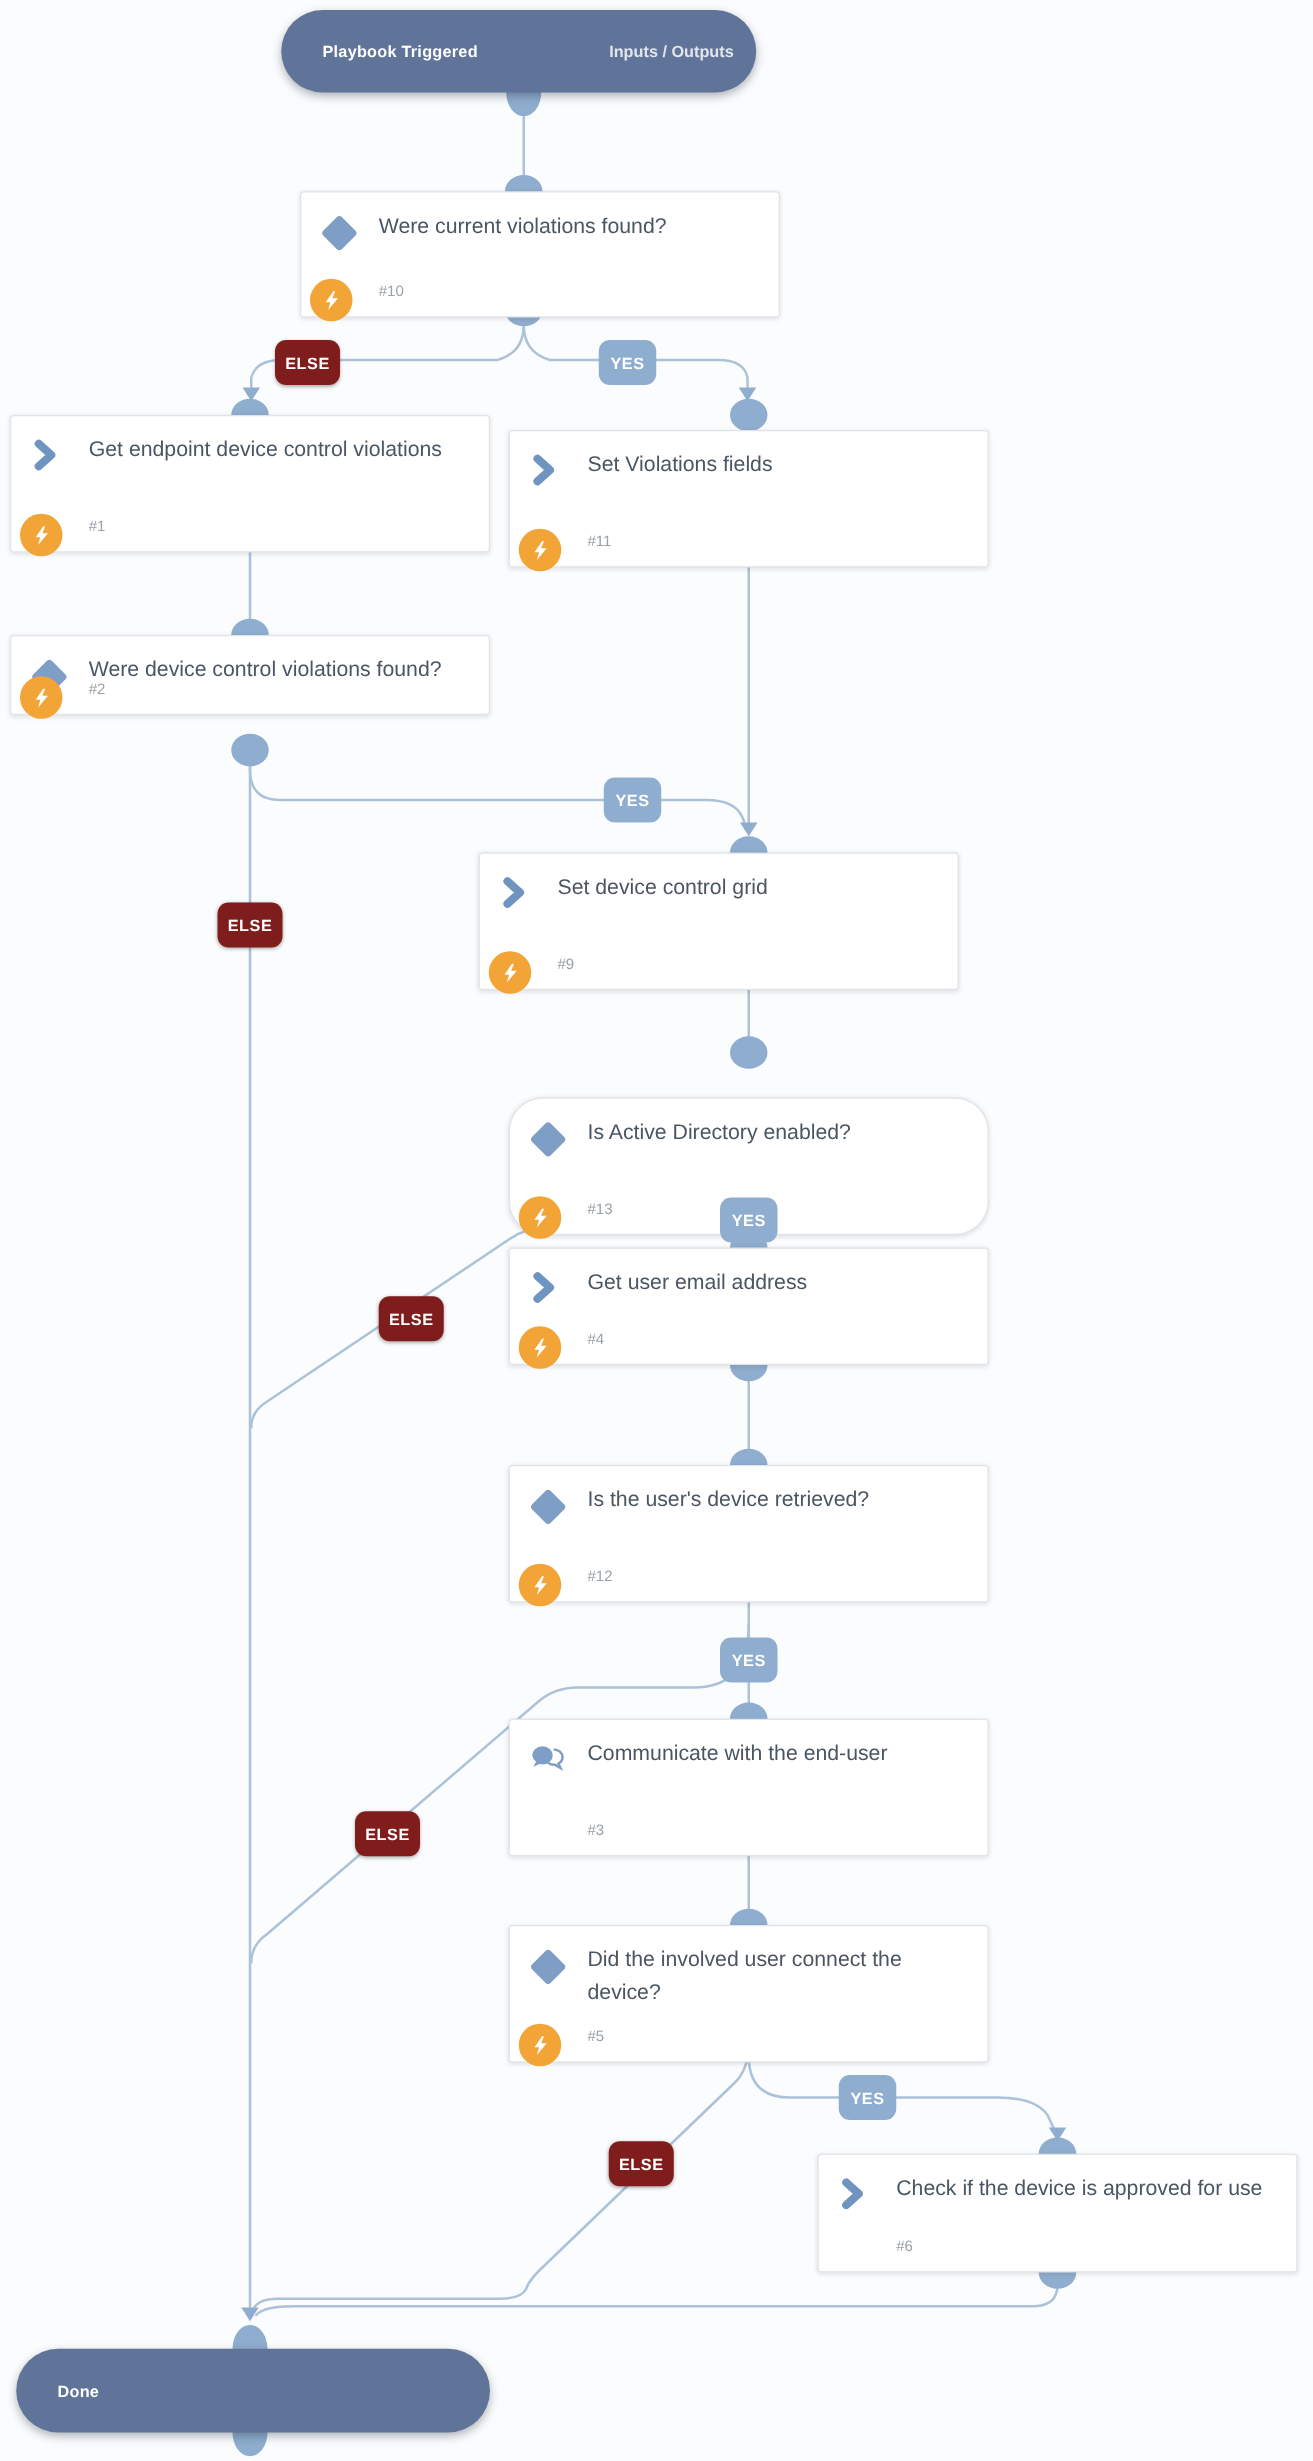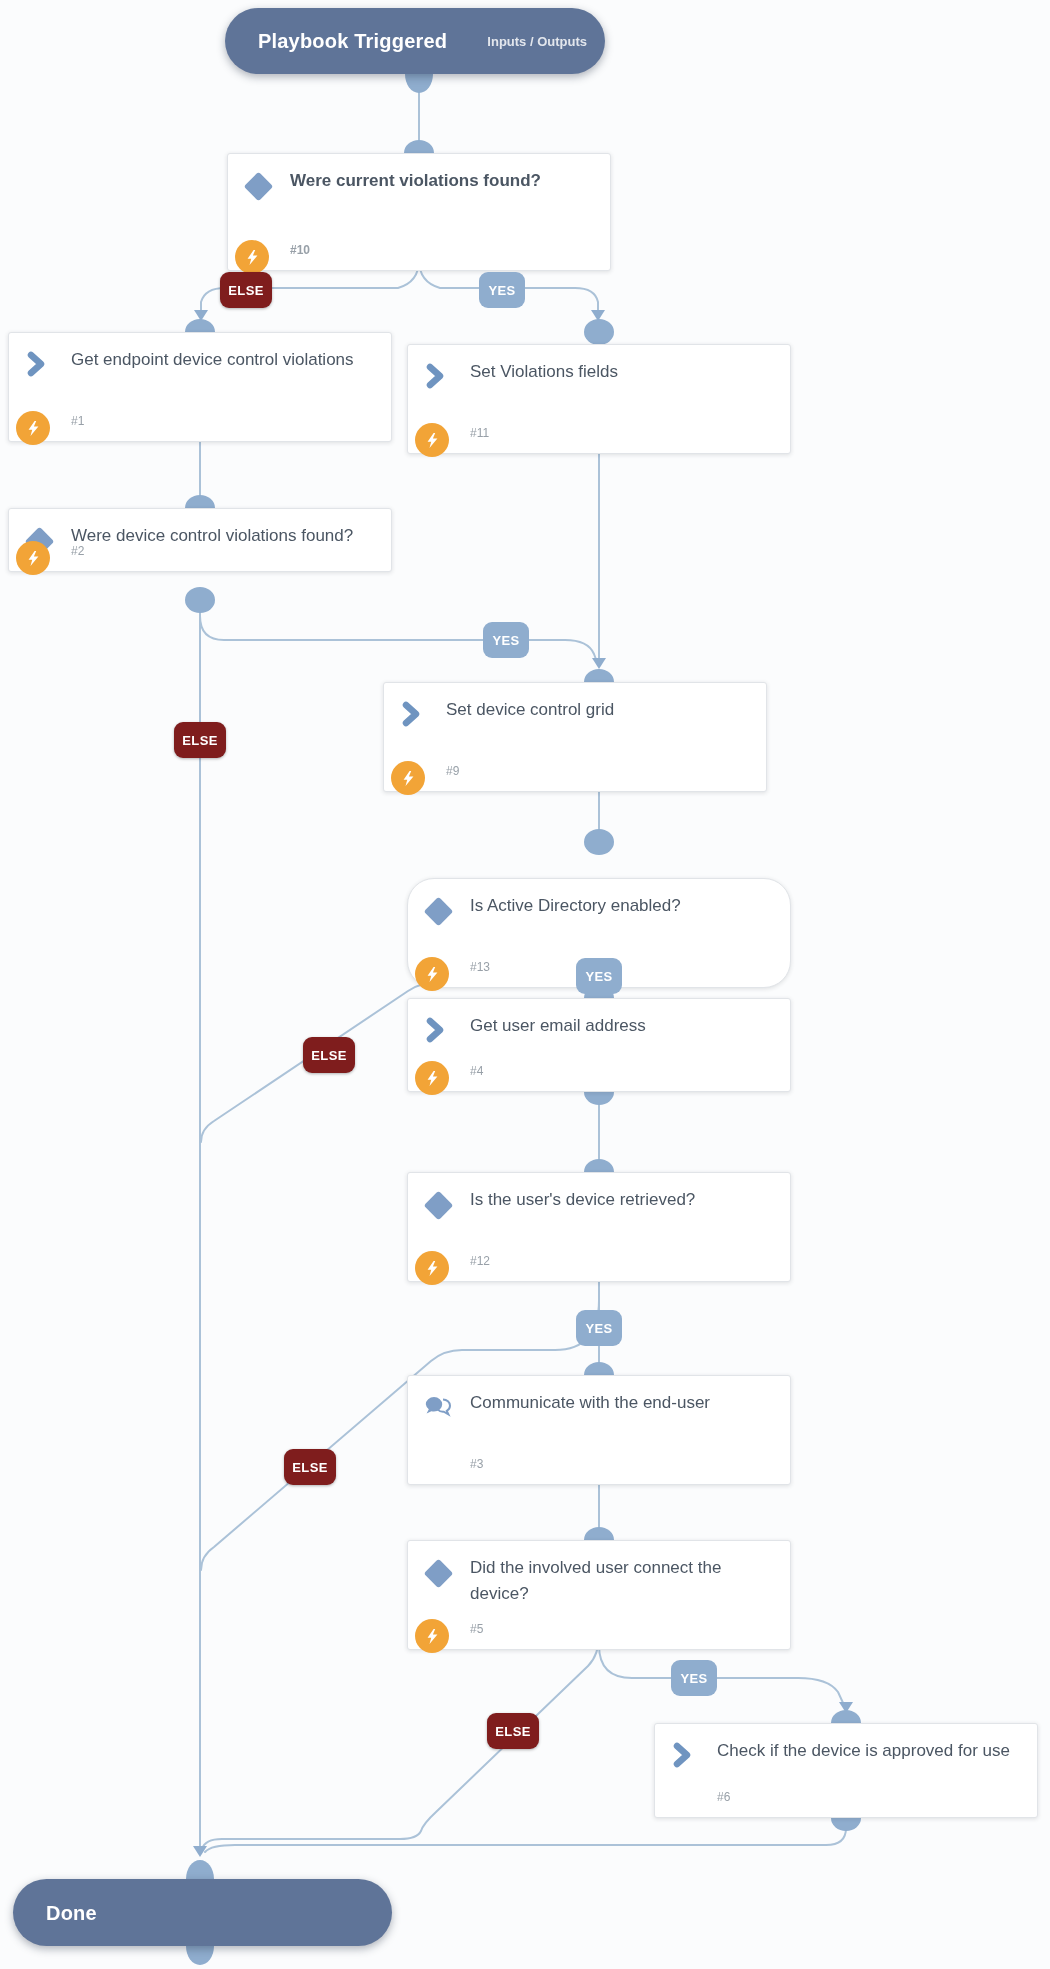--- a/index.html
+++ b/index.html
@@ -35,21 +35,21 @@
     align-items:center;justify-content:center;z-index:3;
   }
 
   
   .pill{
     position:absolute;background:#5f7498;border-radius:34px;
     box-shadow:0 3px 8px rgba(30,40,60,.35);z-index:2;cursor:pointer;
   }
   .pill-title{
     position:absolute;left:33px;top:50%;transform:translateY(-50%);
-    color:#ffffff;font-size:20px;font-weight:600;letter-spacing:.2px;
+    color:#ffffff;font-size:13px;font-weight:600;letter-spacing:.2px;
   }
   .pill-link{
     position:absolute;right:18px;top:50%;transform:translateY(-50%);
     color:rgba(255,255,255,.82);font-size:13px;font-weight:600;cursor:pointer;
   }
 
   
   .badge{
     position:absolute;z-index:4;display:flex;align-items:center;justify-content:center;
     border-radius:9px;color:#ffffff;font-size:13px;font-weight:700;
@@ -136,21 +136,21 @@
       <ellipse cx="200" cy="1879" rx="14" ry="19"></ellipse>
         <ellipse cx="200" cy="1946" rx="14" ry="19"></ellipse>
     </g>
   </svg>
 
   <div class="pill" style="left:225px;top:8px;width:380px;height:66px;">
     <span class="pill-title">Playbook Triggered</span>
     <span class="pill-link">Inputs / Outputs</span>
   </div>
 
-  <div class="task-card" style="left:227px;top:153px;height:118px;font-weight:bold;">
+  <div class="task-card" style="left:240px;top:153px;height:101px;">
     <span class="type-icon">
         <span class="diamond"></span>
       </span>
     <div class="task-title">Were current violations found?</div>
     <span class="bolt-badge">
       <svg width="19" height="19" viewBox="0 0 24 24">
           <path fill="#ffffff" d="M13.4 2.5 L5.8 13.6 H10.4 L8.2 21.5 L18.2 9.6 H12.5 L15.4 2.5 Z"></path>
         </svg>
     </span>
     <span class="task-num">#10</span>

